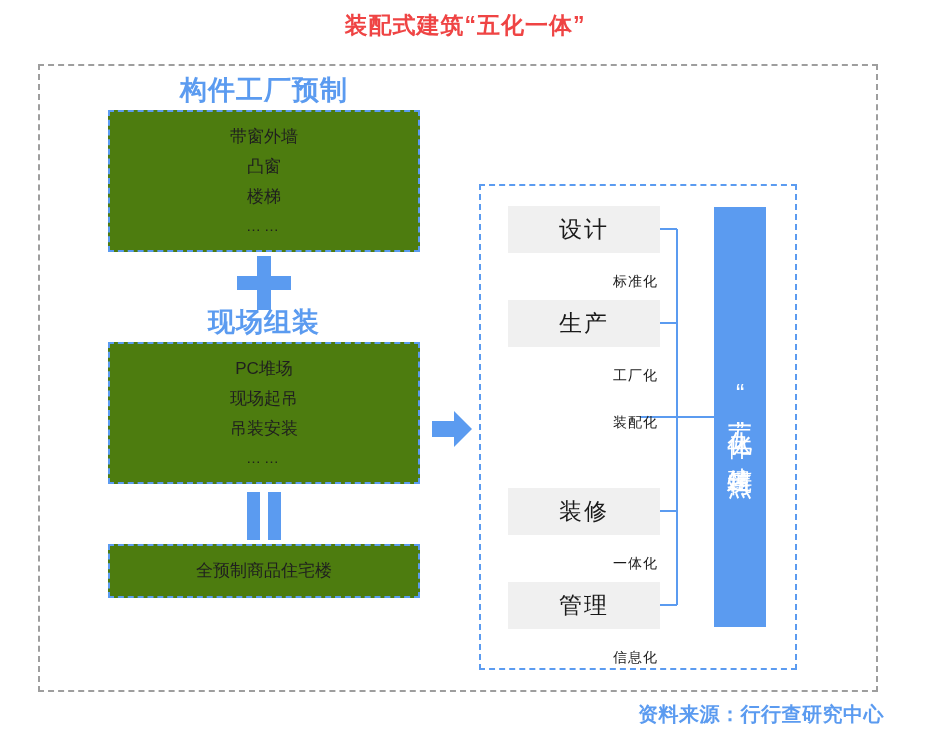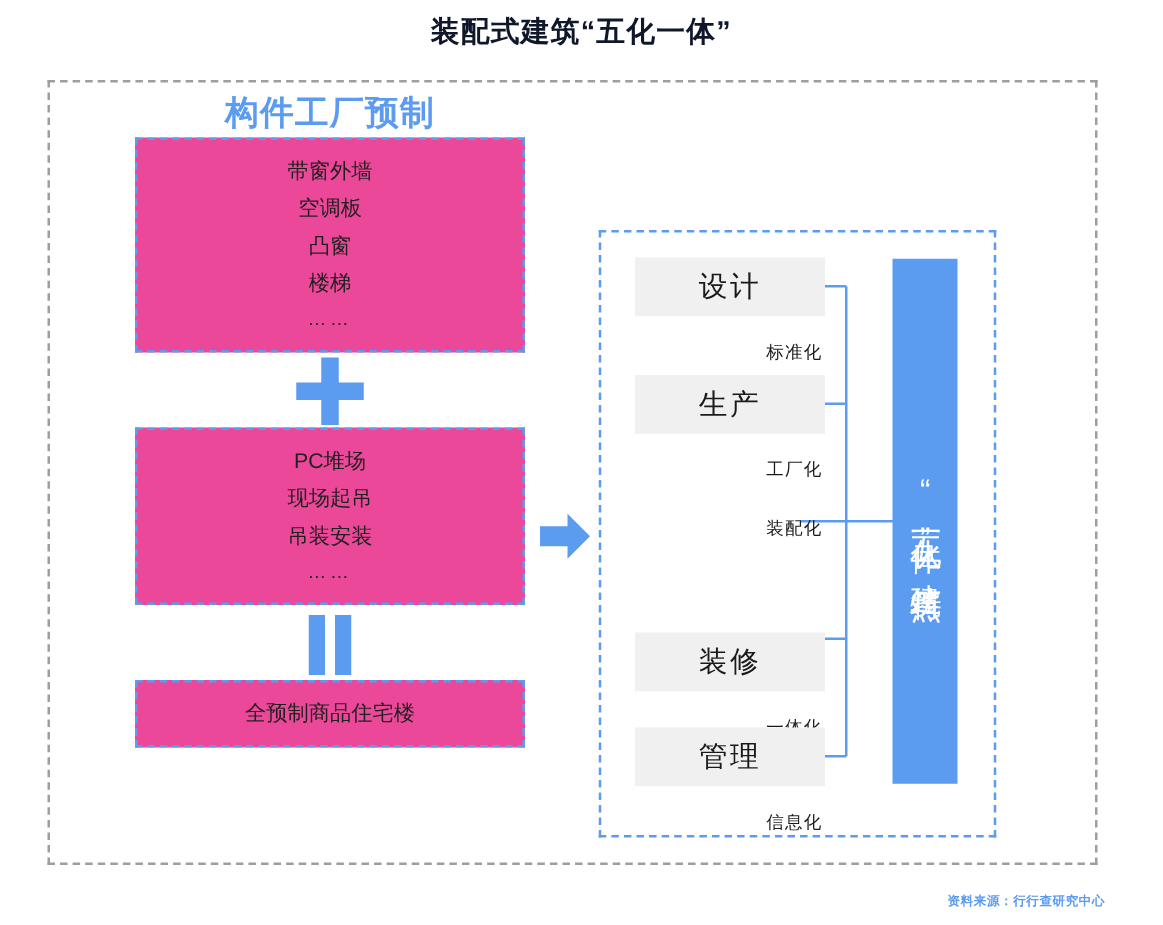--- a/index.html
+++ b/index.html
@@ -19,21 +19,21 @@
   
   .page-title {
     position: absolute;
     left: 0;
     top: 10px;
     width: 930px;
     text-align: center;
     font-size: 23px;
     font-weight: bold;
     letter-spacing: 1px;
-    color: #0f172a;
+    color: #ef4444;
   }
 
   
   .outer-frame {
     position: absolute;
     left: 38px;
     top: 64px;
     width: 840px;
     height: 628px;
     border: 2px dashed #9e9e9e;
@@ -55,21 +55,21 @@
     font-weight: bold;
     color: #5b9bf0;
     line-height: 28px;
     letter-spacing: 1px;
   }
 
   .stage-box {
     border: 2px dashed #5b9bf0;
     box-sizing: border-box;
     width: 312px;
-    background: #ec4899;
+    background: #4d7c0f;
     padding: 10px 0 10px 0;
     margin-top: 6px;
   }
 
   .stage-box .line {
     text-align: center;
     font-size: 17px;
     line-height: 30px;
     color: #1f1f1f;
   }
@@ -202,46 +202,46 @@
     justify-content: center;
     line-height: 1.06;
     box-sizing: border-box;
   }
 
   
   .source-note {
     position: absolute;
     right: 46px;
     bottom: 12px;
-    font-size: 10px;
+    font-size: 20px;
     font-weight: bold;
     color: #5b9bf0;
     letter-spacing: 0.5px;
   }
 </style>
 </head>
 <body>
 
 <div class="page-title">装配式建筑“五化一体”</div>
 
 <div class="outer-frame"></div>
 
 <div class="left-col">
 
   <div class="stage-heading">构件工厂预制</div>
   <div class="stage-box">
     <div class="line">带窗外墙</div>
-    <div class="line">空调板</div>
     <div class="line">凸窗</div>
     <div class="line">楼梯</div>
     <div class="line ellipsis">……</div>
   </div>
 
   <div class="op op-plus"></div>
 
+  <div class="stage-heading">现场组装</div>
   <div class="stage-box">
     <div class="line">PC堆场</div>
     <div class="line">现场起吊</div>
     <div class="line">吊装安装</div>
     <div class="line ellipsis">……</div>
   </div>
 
   <div class="op op-equals"></div>
 
   <div class="stage-box">
@@ -277,21 +277,21 @@
 
   <div class="phase-item" style="top:114px;">
     <div class="phase-box">生产</div>
     <div class="phase-tag">工厂化</div>
   </div>
 
   <div class="phase-item" style="top:208px;">
     <div class="phase-tag">装配化</div>
   </div>
 
-  <div class="phase-item" style="top:320px;">
+  <div class="phase-item" style="top:302px;">
     <div class="phase-box">装修</div>
     <div class="phase-tag">一体化</div>
   </div>
 
   <div class="phase-item" style="top:396px;">
     <div class="phase-box">管理</div>
     <div class="phase-tag">信息化</div>
   </div>
 
   <div class="blue-bar">“五化一体”建筑特点</div>

